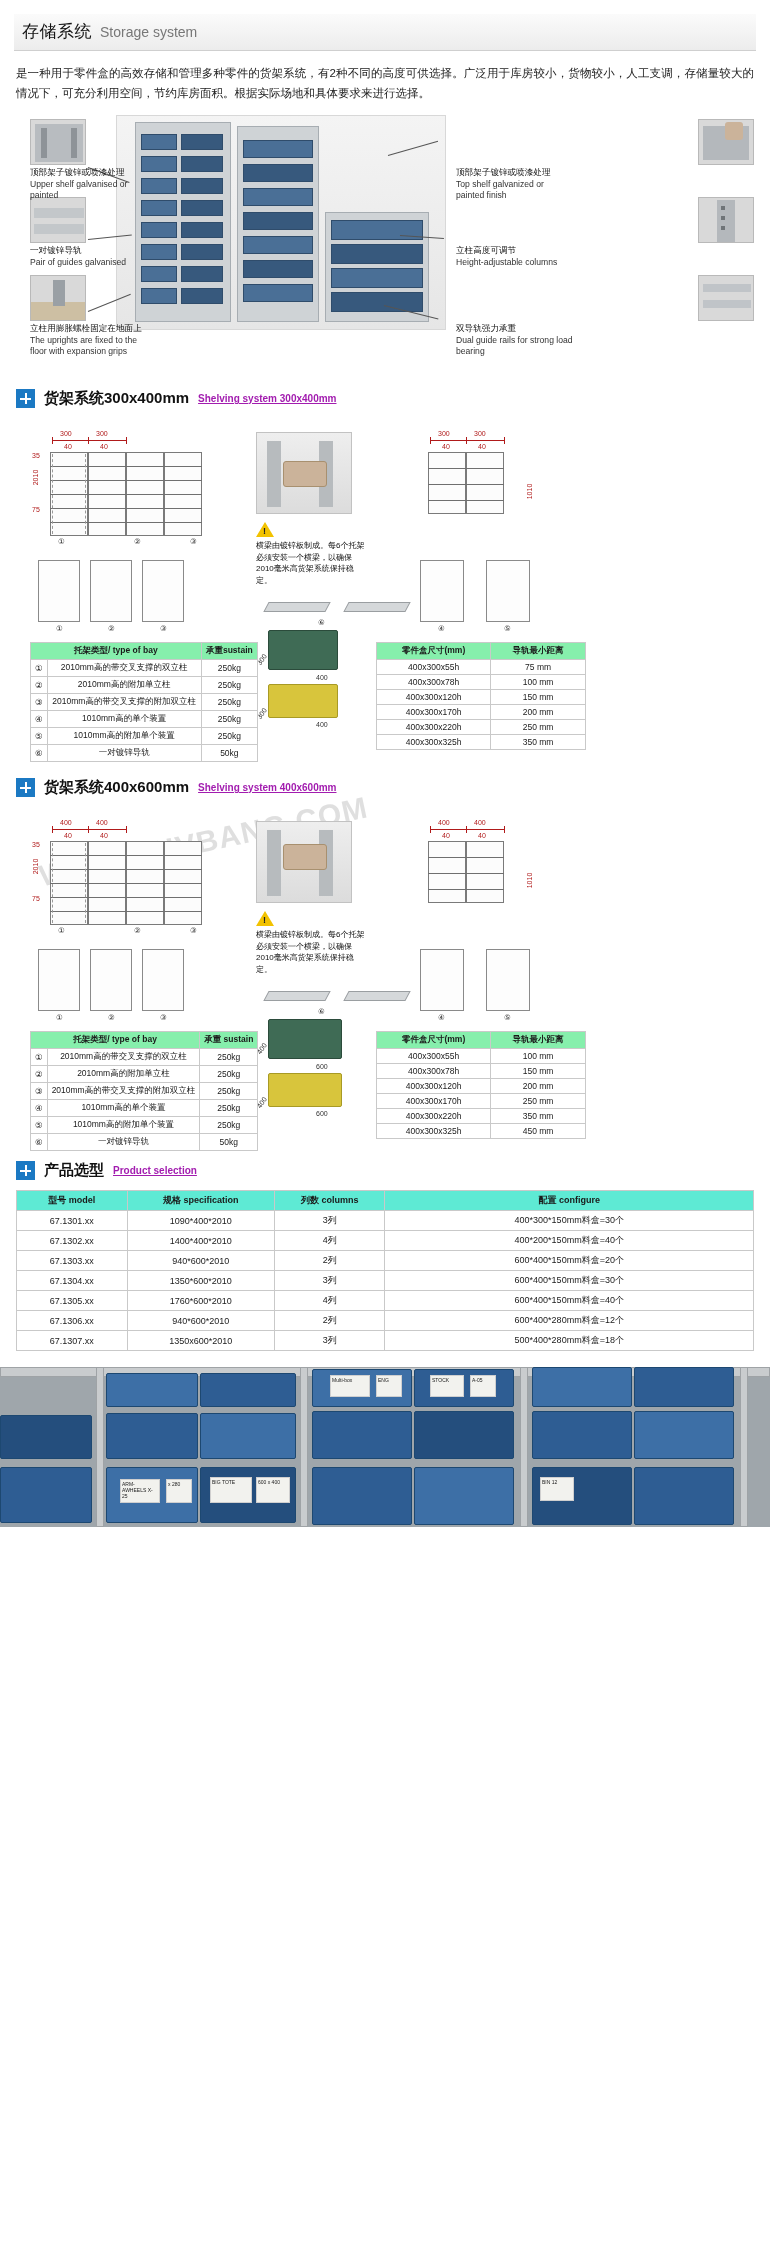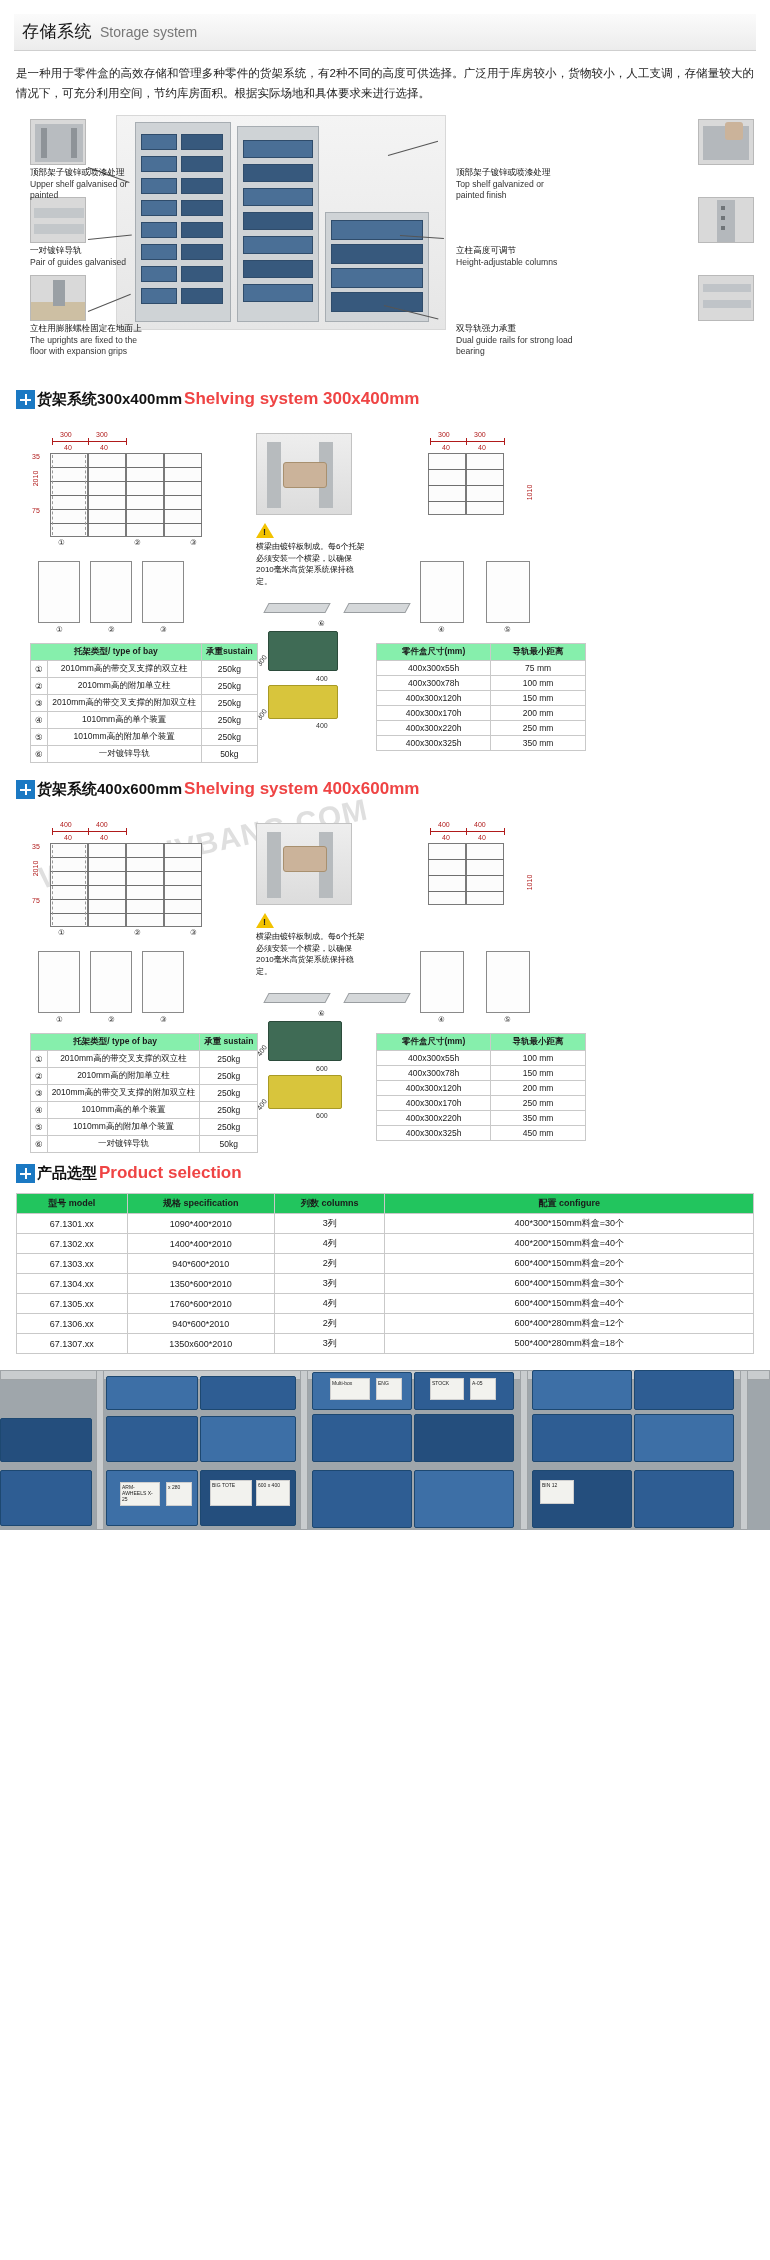--- a/index.html
+++ b/index.html
@@ -92,40 +92,40 @@
     background: #555;
     height: 1px;
     transform-origin: left center;
   }
 
   
   .section-head {
     margin: 26px 16px 0 16px;
     display: flex;
     align-items: center;
-    gap: 2px;
+    gap: 9px;
   }
   .plus {
     width: 19px; height: 19px;
     background: #1b79c3;
     position: relative;
     flex: none;
   }
   .plus:before, .plus:after {
     content: "";
     position: absolute;
     background: #fff;
   }
   .plus:before { left: 4px; right: 4px; top: 9px; height: 2px; }
   .plus:after { top: 4px; bottom: 4px; left: 9px; width: 2px; }
   .section-head .cn {
     font-size: 15px; font-weight: bold; color: #111;
   }
   .section-head .en {
-    font-size: 17px; font-weight: bold; color: #ef4444;
+    font-size: 10px; font-weight: bold; color: #a21caf; text-decoration: underline;
   }
 
   
   .tech-block {
     position: relative;
     margin: 10px 16px 0 16px;
     height: 330px;
   }
   .wm {
     position: absolute;
@@ -198,21 +198,21 @@
   .box-table { position: absolute; left: 360px; }
 
   
   .prod-wrap { margin: 10px 16px 0 16px; }
   .prod-table { width: 100%; border-collapse: collapse; font-size: 9px; }
   .prod-table th, .prod-table td {
     border: 1px solid #c9c9c9;
     padding: 3px 4px;
     text-align: center;
   }
-  .prod-table th { background: #22c55e; font-weight: bold; font-size: 9px; }
+  .prod-table th { background: #5eead4; font-weight: bold; font-size: 9px; }
   .prod-table td:first-child { text-align: center; }
 
   
   .photo {
     margin: 16px 0 0 0;
     height: 160px;
     position: relative;
     overflow: hidden;
     background: #9fa6ab;
   }

